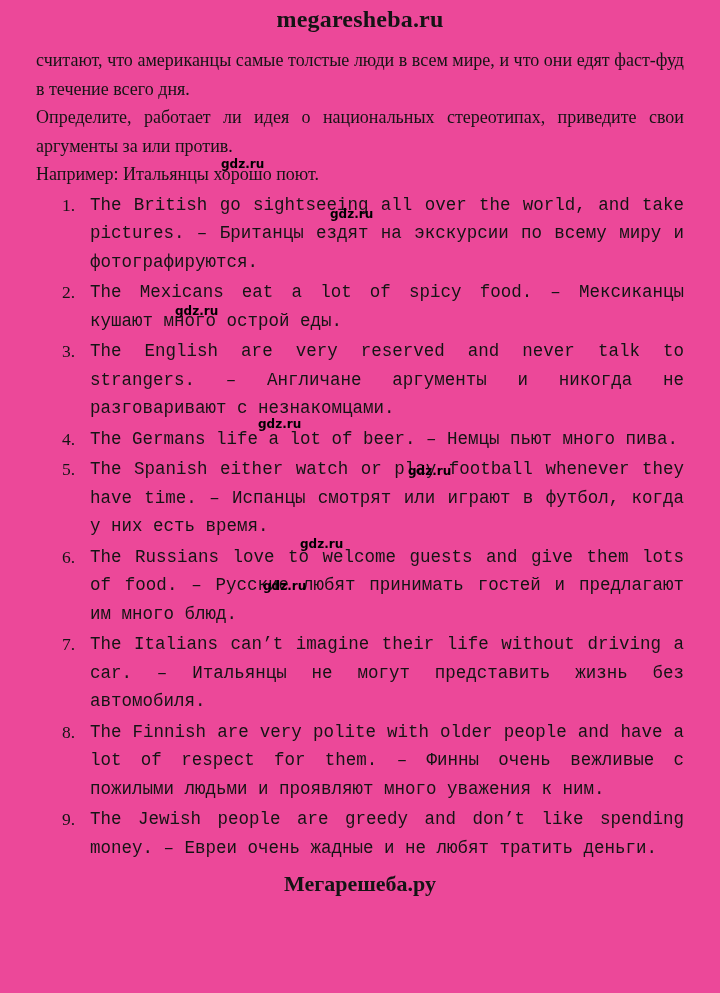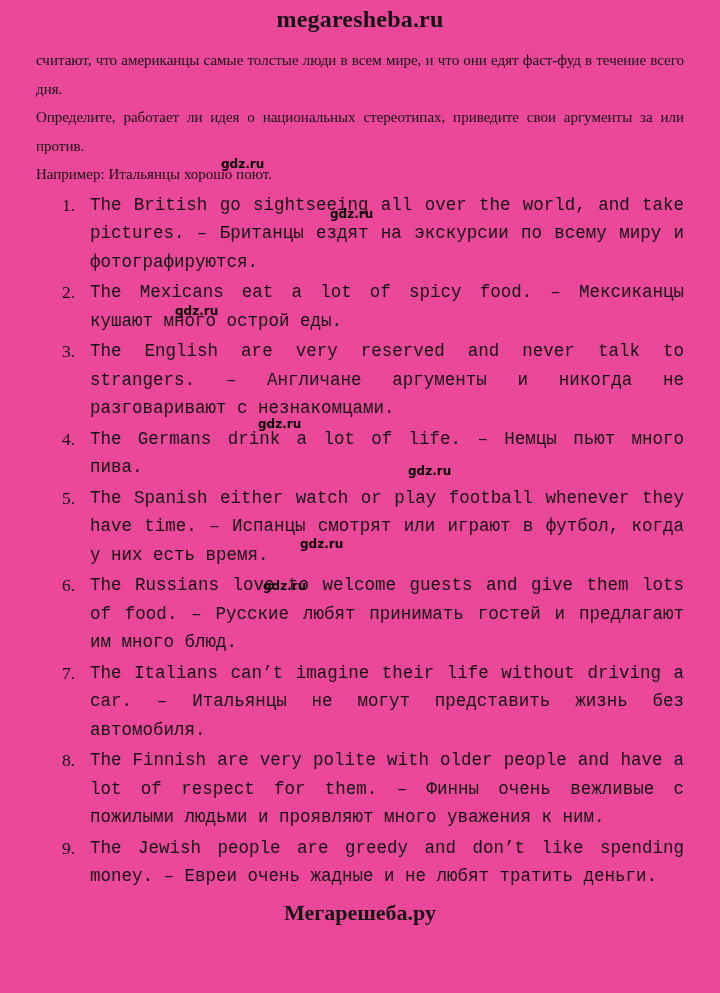--- a/index.html
+++ b/index.html
@@ -16,21 +16,21 @@
   }
   .site-header {
     text-align: center;
     font-weight: bold;
     font-size: 24px;
     padding-top: 2px;
     margin-bottom: 13px;
     letter-spacing: 0.2px;
   }
   .para {
-    font-size: 15px;
+    font-size: 18px;
     line-height: 28.5px;
     text-align: justify;
   }
   .section-heading {
     font-weight: bold;
     font-size: 18px;
     line-height: 28.5px;
     margin-top: 25px;
   }
   .exercise-list { margin-top: 0; }
@@ -93,21 +93,21 @@
     <div class="txt">The Mexicans eat a lot of spicy food. – Мексиканцы кушают много острой еды.</div>
   </div>
 
   <div class="item">
     <span class="num">3.</span>
     <div class="txt">The English are very reserved and never talk to strangers. – Англичане аргументы и никогда не разговаривают с незнакомцами.</div>
   </div>
 
   <div class="item">
     <span class="num">4.</span>
-    <div class="txt">The Germans drink a lot of life. – Немцы пьют много пива.</div>
+    <div class="txt">The Germans life a lot of beer. – Немцы пьют много пива.</div>
   </div>
 
   <div class="item">
     <span class="num">5.</span>
     <div class="txt">The Spanish either watch or play football whenever they have time. – Испанцы смотрят или играют в футбол, когда у них есть время.</div>
   </div>
 
   <div class="item">
     <span class="num">6.</span>
     <div class="txt">The Russians love to welcome guests and give them lots of food. – Русские любят принимать гостей и предлагают им много блюд.</div>

